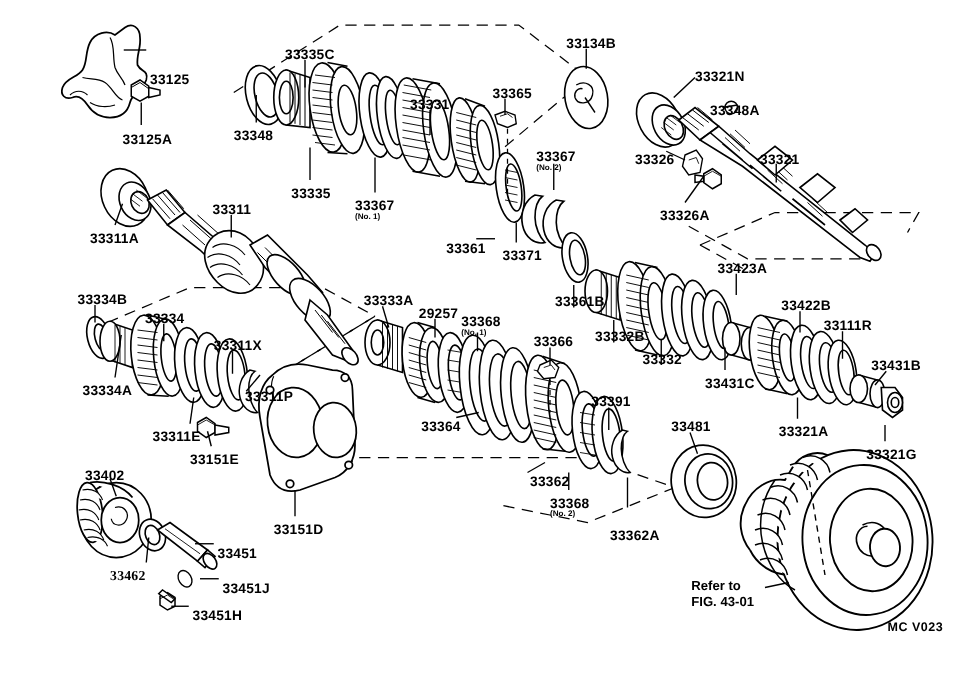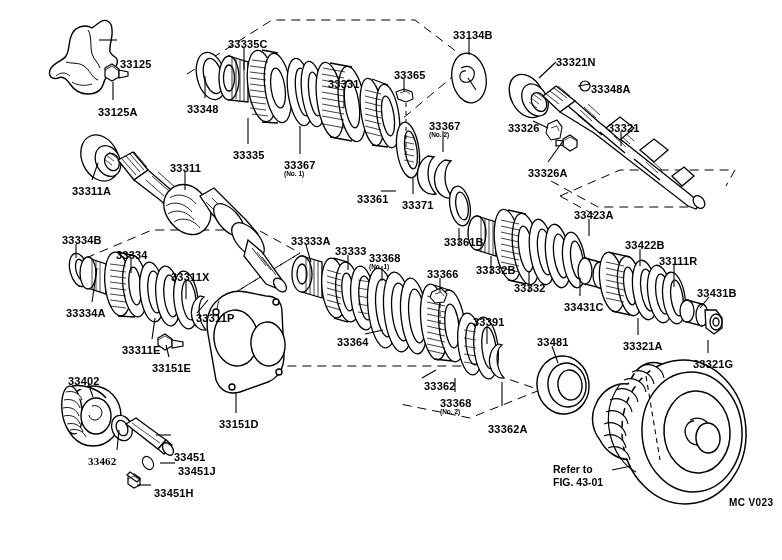--- a/index.html
+++ b/index.html
@@ -3,21 +3,21 @@
 <meta charset="utf-8">
 <title>Transmission Gear Parts Diagram</title>
 <style>
   html,body{margin:0;padding:0;background:#ffffff;}
   body{font-family:"Liberation Sans",sans-serif;}
   #page{position:relative;width:782px;height:560px;background:#ffffff;overflow:hidden;}
   #svgroot{position:absolute;left:0;top:0;width:782px;height:560px;}
   .lbl{position:absolute;font-family:"Liberation Sans",sans-serif;font-size:11px;font-weight:bold;color:#000;white-space:nowrap;letter-spacing:0.2px;line-height:1.05;}
   .lbl .sub{display:block;font-size:6.5px;font-weight:bold;letter-spacing:0;margin-top:-1px;}
   .refer{position:absolute;font-family:"Liberation Sans",sans-serif;font-size:10.5px;font-weight:bold;color:#000;line-height:1.25;white-space:nowrap;}
-  .code{position:absolute;font-family:"Liberation Sans",sans-serif;font-size:10px;font-weight:bold;color:#000;letter-spacing:0.4px;margin-left:19px;}
+  .code{position:absolute;font-family:"Liberation Sans",sans-serif;font-size:10px;font-weight:bold;color:#000;letter-spacing:0.4px;}
 </style>
 </head>
 <body>
 
 <div id="page">
 
   <svg id="svgroot" viewBox="0 0 782 560">
     <defs>
       <g id="g-hatch"></g>
     </defs>
@@ -528,39 +528,39 @@
       <div class="lbl" style="left: 328px; top: 79px;"><span>33331</span></div>
       <div class="lbl" style="left: 284px; top: 160px;"><span>33367</span><span class="sub">(No. 1)</span></div>
       <div class="lbl" style="left: 357px; top: 194px;"><span>33361</span></div>
       <div class="lbl" style="left: 394px; top: 70px;"><span>33365</span></div>
       <div class="lbl" style="left: 453px; top: 30px;"><span>33134B</span></div>
       <div class="lbl" style="left: 429px; top: 121px;"><span>33367</span><span class="sub">(No. 2)</span></div>
       <div class="lbl" style="left: 402px; top: 200px;"><span>33371</span></div>
       <div class="lbl" style="left: 508px; top: 123px;"><span>33326</span></div>
       <div class="lbl" style="left: 528px; top: 168px;"><span>33326A</span></div>
       <div class="lbl" style="left: 556px; top: 57px;"><span>33321N</span></div>
-      <div class="lbl" style="left: 591px; top: 84px;"><span>33348A</span></div>
+      <div class="lbl" style="left: 568px; top: 84px;"><span>33348A</span></div>
       <div class="lbl" style="left: 608px; top: 123px;"><span>33321</span></div>
       <div class="lbl" style="left: 72px; top: 186px;"><span>33311A</span></div>
       <div class="lbl" style="left: 170px; top: 163px;"><span>33311</span></div>
       <div class="lbl" style="left: 62px; top: 235px;"><span>33334B</span></div>
       <div class="lbl" style="left: 116px; top: 250px;"><span>33334</span></div>
       <div class="lbl" style="left: 66px; top: 308px;"><span>33334A</span></div>
       <div class="lbl" style="left: 171px; top: 272px;"><span>33311X</span></div>
       <div class="lbl" style="left: 196px; top: 292px; margin-top: 21px;"><span>33311P</span></div>
       <div class="lbl" style="left: 122px; top: 345px;"><span>33311E</span></div>
       <div class="lbl" style="left: 152px; top: 363px;"><span>33151E</span></div>
       <div class="lbl" style="left: 219px; top: 419px;"><span>33151D</span></div>
       <div class="lbl" style="left: 68px; top: 376px;"><span>33402</span></div>
       <div class="lbl" style="left: 88px; top: 456px; font-family: Liberation Serif, serif;"><span>33462</span></div>
-      <div class="lbl" style="left: 174px; top: 438px; margin-top: 14px;"><span>33451</span></div>
+      <div class="lbl" style="left: 174px; top: 438px;"><span>33451</span></div>
       <div class="lbl" style="left: 178px; top: 466px; text-align: center;"><span>33451J</span></div>
       <div class="lbl" style="left: 154px; top: 488px;"><span>33451H</span></div>
       <div class="lbl" style="left: 291px; top: 236px;"><span>33333A</span></div>
-      <div class="lbl" style="left: 335px; top: 246px;"><span>33333</span></div>
+      <div class="lbl" style="left: 335px; top: 246px;"><span>29257</span></div>
       <div class="lbl" style="left: 369px; top: 253px;"><span>33368</span><span class="sub">(No. 1)</span></div>
       <div class="lbl" style="left: 337px; top: 337px;"><span>33364</span></div>
       <div class="lbl" style="left: 427px; top: 269px;"><span>33366</span></div>
       <div class="lbl" style="left: 424px; top: 381px;"><span>33362</span></div>
       <div class="lbl" style="left: 440px; top: 398px;"><span>33368</span><span class="sub">(No. 2)</span></div>
       <div class="lbl" style="left: 473px; top: 317px;"><span>33391</span></div>
       <div class="lbl" style="left: 488px; top: 412px; margin-top: 12px;"><span>33362A</span></div>
       <div class="lbl" style="left: 537px; top: 337px;"><span>33481</span></div>
       <div class="lbl" style="left: 444px; top: 237px;"><span>33361B</span></div>
       <div class="lbl" style="left: 476px; top: 265px;"><span>33332B</span></div>

